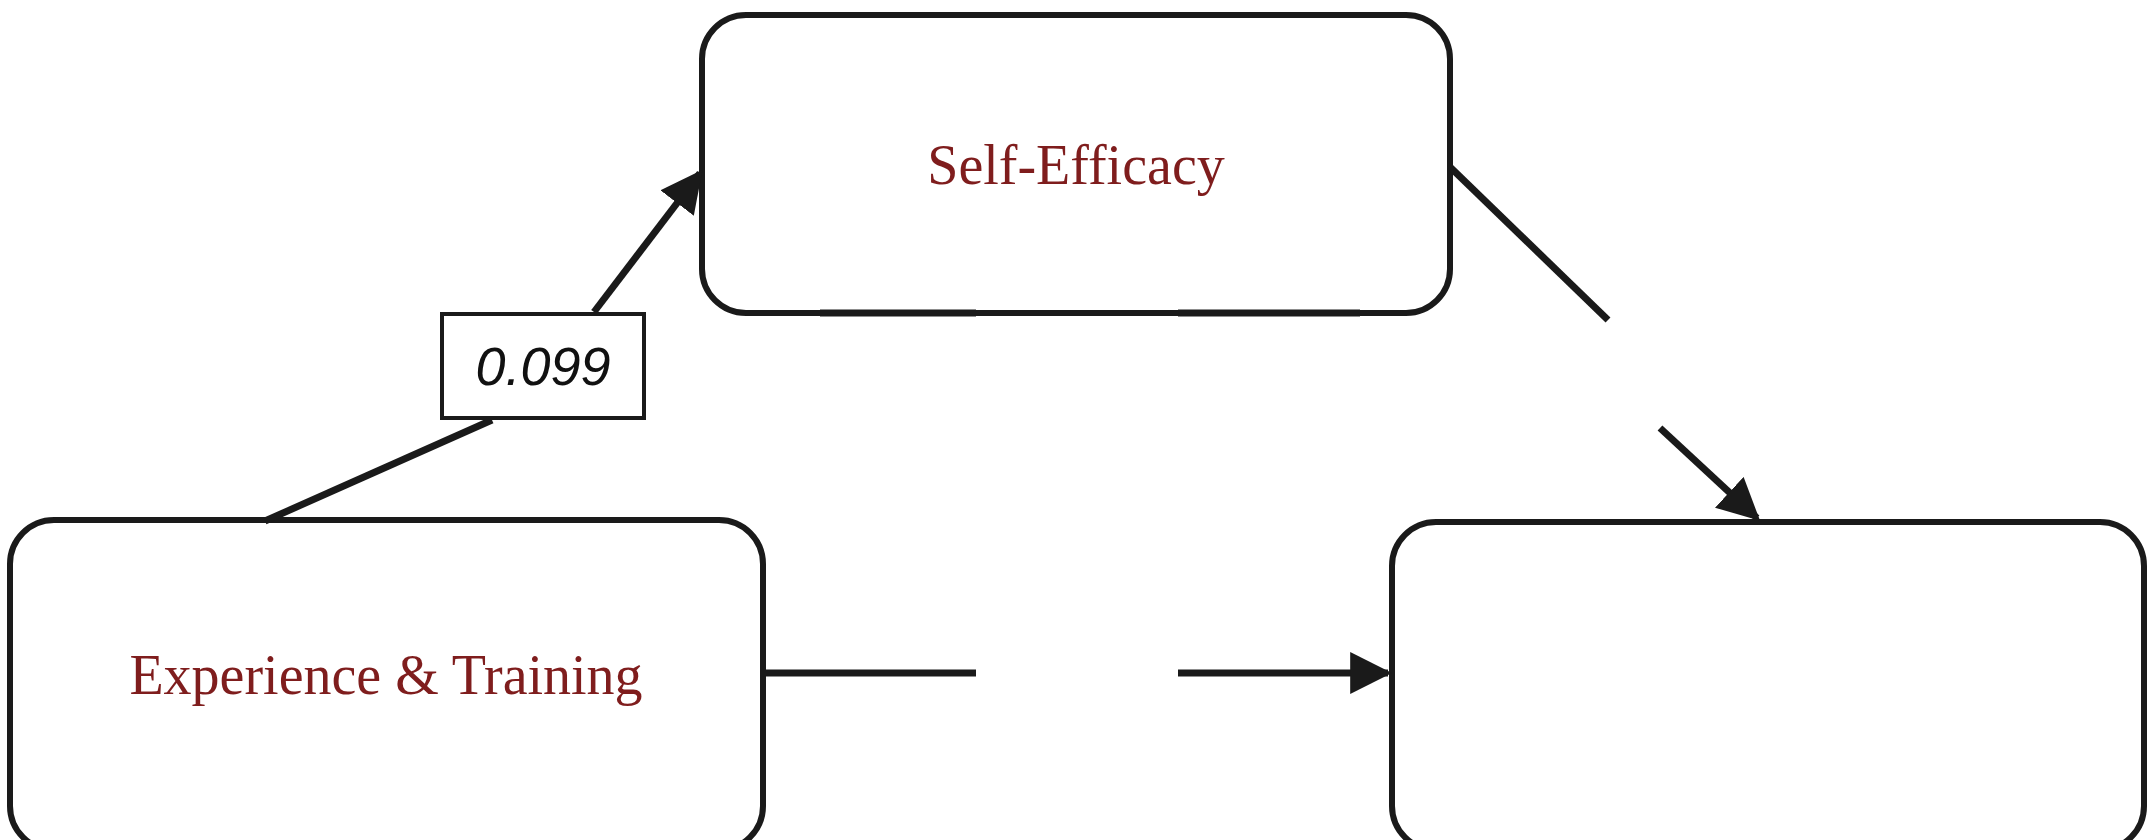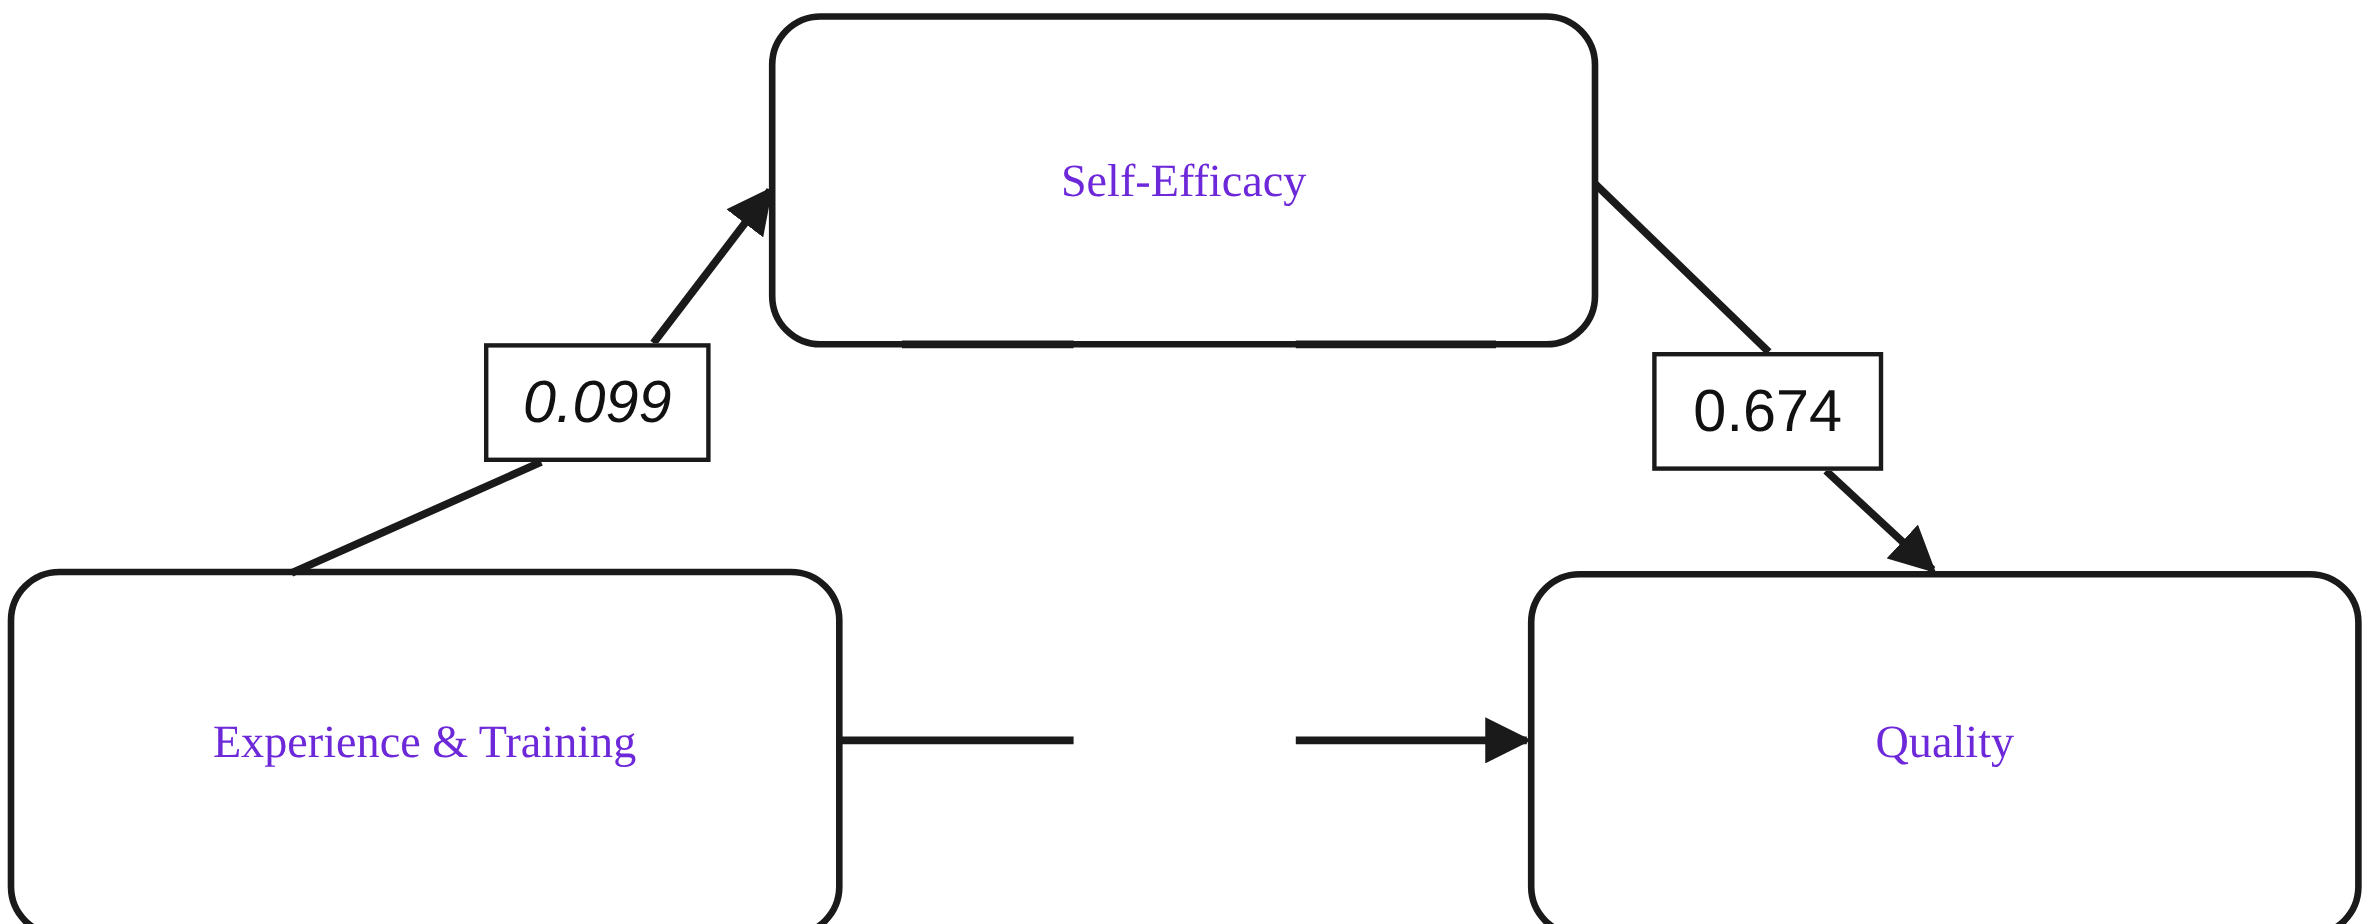--- a/index.html
+++ b/index.html
@@ -17,23 +17,23 @@
   }
   #diagram-svg {
     position: absolute;
     left: 0;
     top: 0;
     width: 2149px;
     height: 840px;
   }
   .node-label {
     position: absolute;
-    color: #6d28d9;
+    color: #7f1d1d;
     font-family: "Liberation Serif", "DejaVu Serif", serif;
-    font-size: 42px;
+    font-size: 56px;
     line-height: 1;
     white-space: nowrap;
     text-align: center;
     transform: translate(-50%, -50%);
     pointer-events: none;
   }
   .edge-label {
     position: absolute;
     color: #111111;
     background: #ffffff;
@@ -78,21 +78,19 @@
     <path d="M 1660 428 L 1757 518" fill="none" stroke="#1a1a1a" stroke-width="7" marker-end="url(#arrow)"></path>
 
     <path d="M 763 673 L 976 673" fill="none" stroke="#1a1a1a" stroke-width="7"></path>
     <path d="M 1178 673 L 1388 673" fill="none" stroke="#1a1a1a" stroke-width="7" marker-end="url(#arrow)"></path>
   </svg>
 
   <div class="node-label" style="left:1076px; top:165px;">Self-Efficacy</div>
 
   <div class="node-label" style="left:386px; top:675px;">Experience &amp; Training</div>
 
-  <div class="node-label" style="left:1768px; top:675px;">Quality</div>
 
   <div class="edge-label" style="left:543px; top:366px; width:206px; height:108px;font-style:italic;">0.099</div>
 
 
-  <div class="edge-label" style="left:1607px; top:374px; width:210px; height:108px;">0.674</div>
 
 
 </div>
 
 </body></html>

